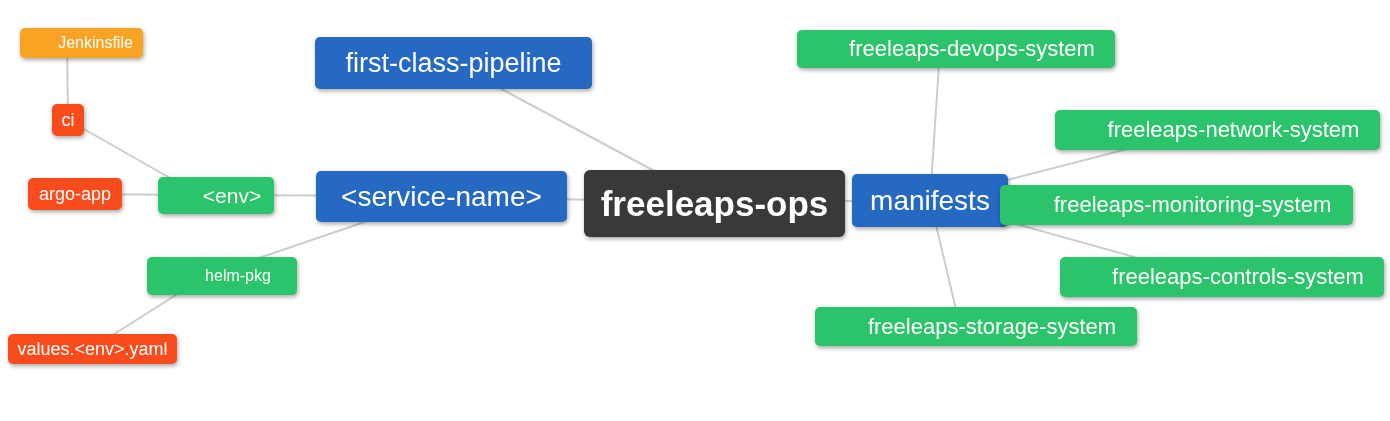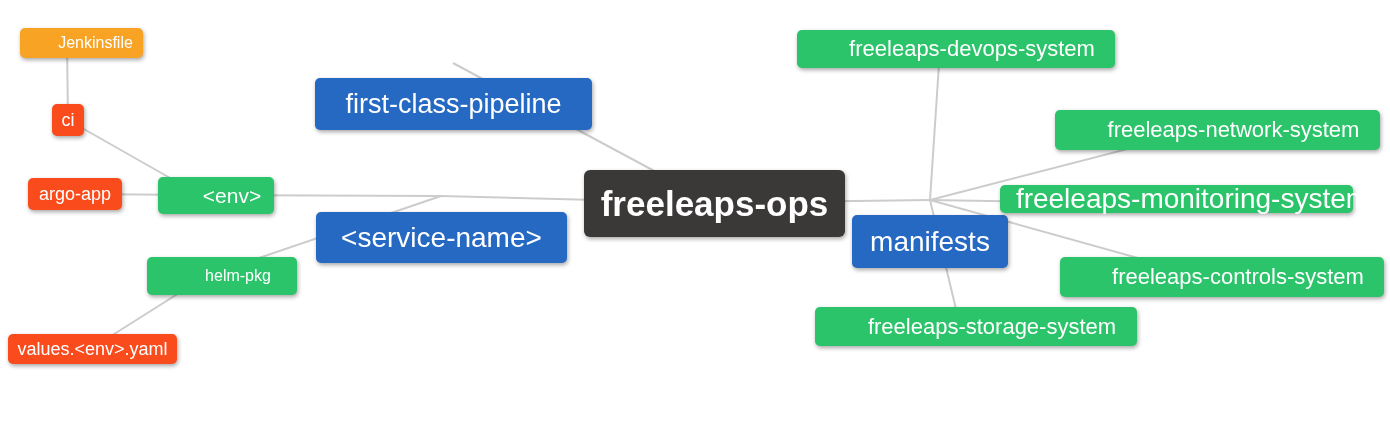--- a/index.html
+++ b/index.html
@@ -35,21 +35,21 @@
     align-items: center;
     justify-content: center;
     color: var(--text, #ffffff);
     border-radius: 5px;
     box-shadow: 1px 2px 4px rgba(0, 0, 0, 0.35);
     white-space: nowrap;
     cursor: pointer;
     user-select: none;
   }
   .node.dark  { background: var(--dark,  #3b3838); border-radius: 6px; font-weight: bold; }
-  .node.blue  { background: var(--blue,  #2569c2); margin-top: 41px; }
+  .node.blue  { background: var(--blue,  #2569c2); }
   .node.green { background: var(--green, #2bc46a); padding-left: 32px; }
   .node.red   { background: var(--red,   #fa4b1c); }
   .node.amber { background: var(--amber, #f9a325); padding-left: 28px; }
 </style>
 </head>
 <body>
 
 <div class="canvas">
 
   <svg class="edges" width="1390" height="421" viewBox="0 0 1390 421" xmlns="http://www.w3.org/2000/svg">
@@ -86,19 +86,19 @@
   <div class="node blue" style="left:316px; top:171px; width:251px; height:51px; font-size:28px">&lt;service-name&gt;</div>
 
   <div class="node dark" style="left:584px; top:170px; width:261px; height:67px; font-size:35px">freeleaps-ops</div>
 
   <div class="node blue" style="left:852px; top:174px; width:156px; height:53px; font-size:28px">manifests</div>
 
   <div class="node green" style="left:797px; top:30px;  width:286px; height:38px; font-size:22px">freeleaps-devops-system</div>
 
   <div class="node green" style="left:1055px;top:110px; width:293px; height:40px; font-size:22px">freeleaps-network-system</div>
 
-  <div class="node green" style="left:1000px;top:185px; width:321px; height:28px; font-size:28px">freeleaps-monitoring-system</div>
+  <div class="node green" style="left:1000px;top:185px; width:321px; height:40px; font-size:22px">freeleaps-monitoring-system</div>
 
   <div class="node green" style="left:1060px;top:257px; width:292px; height:40px; font-size:22px">freeleaps-controls-system</div>
 
   <div class="node green" style="left:815px; top:307px; width:290px; height:39px; font-size:22px">freeleaps-storage-system</div>
 
 </div>
 
 </body></html>

